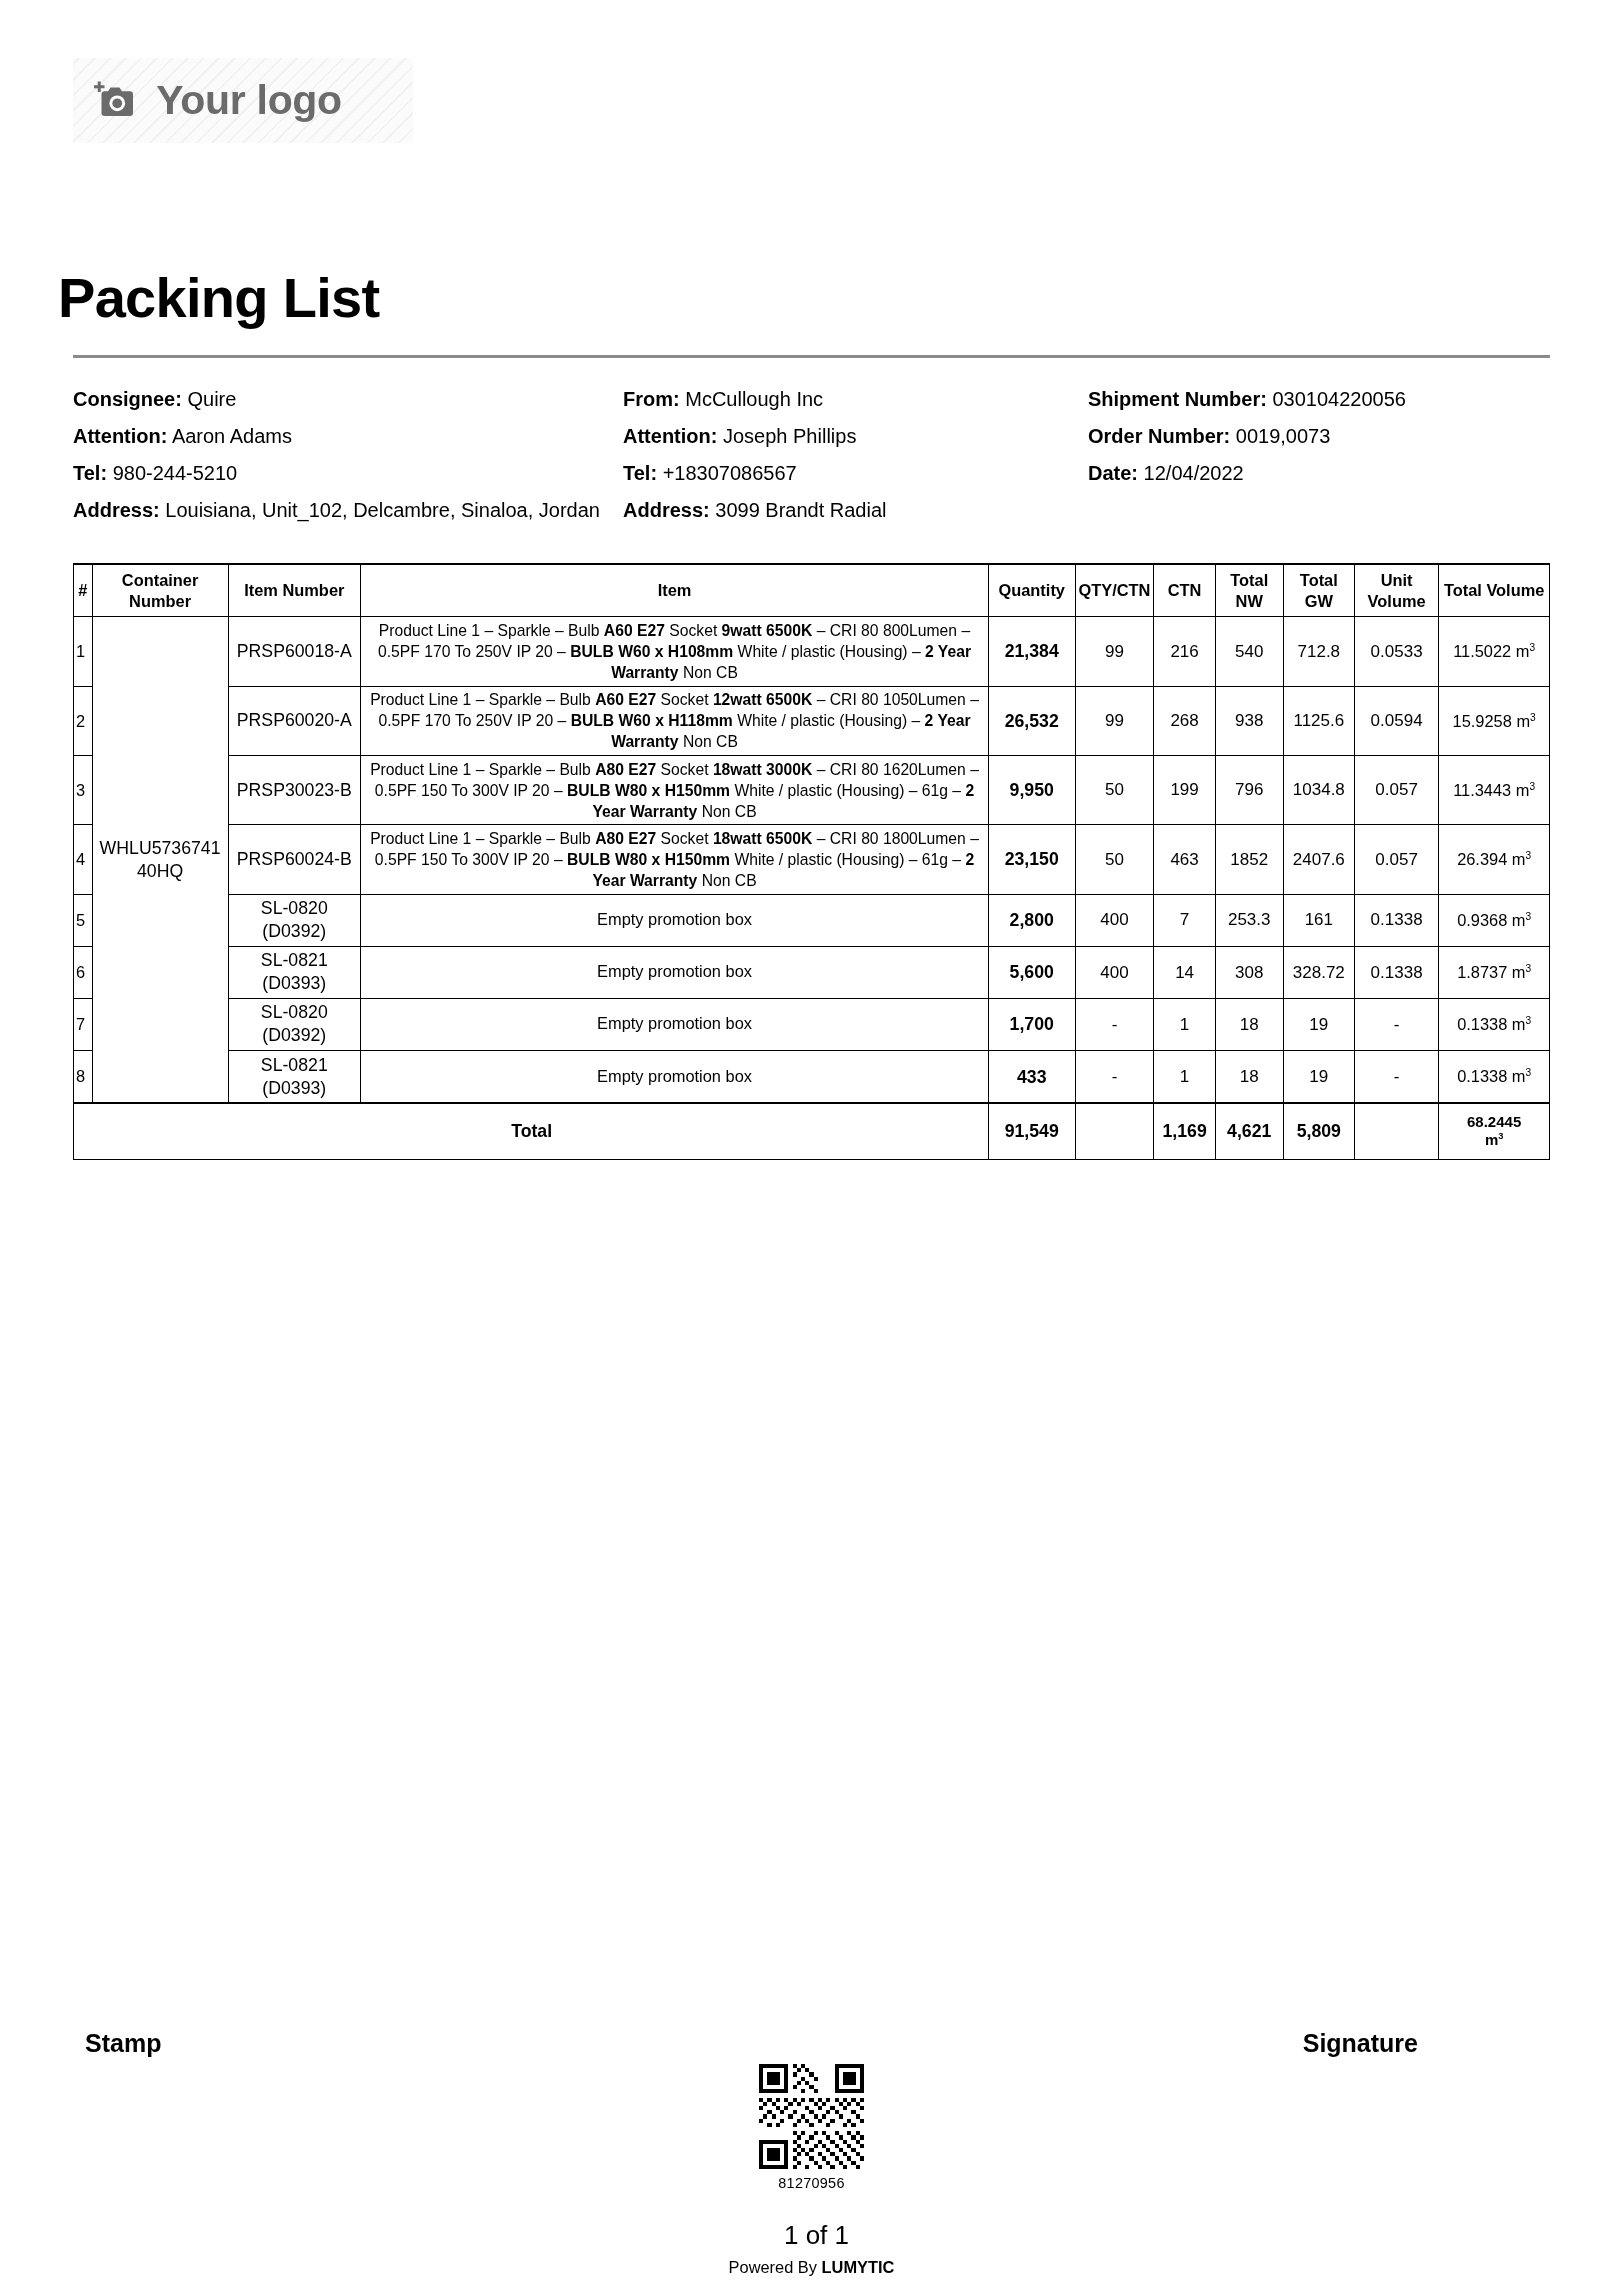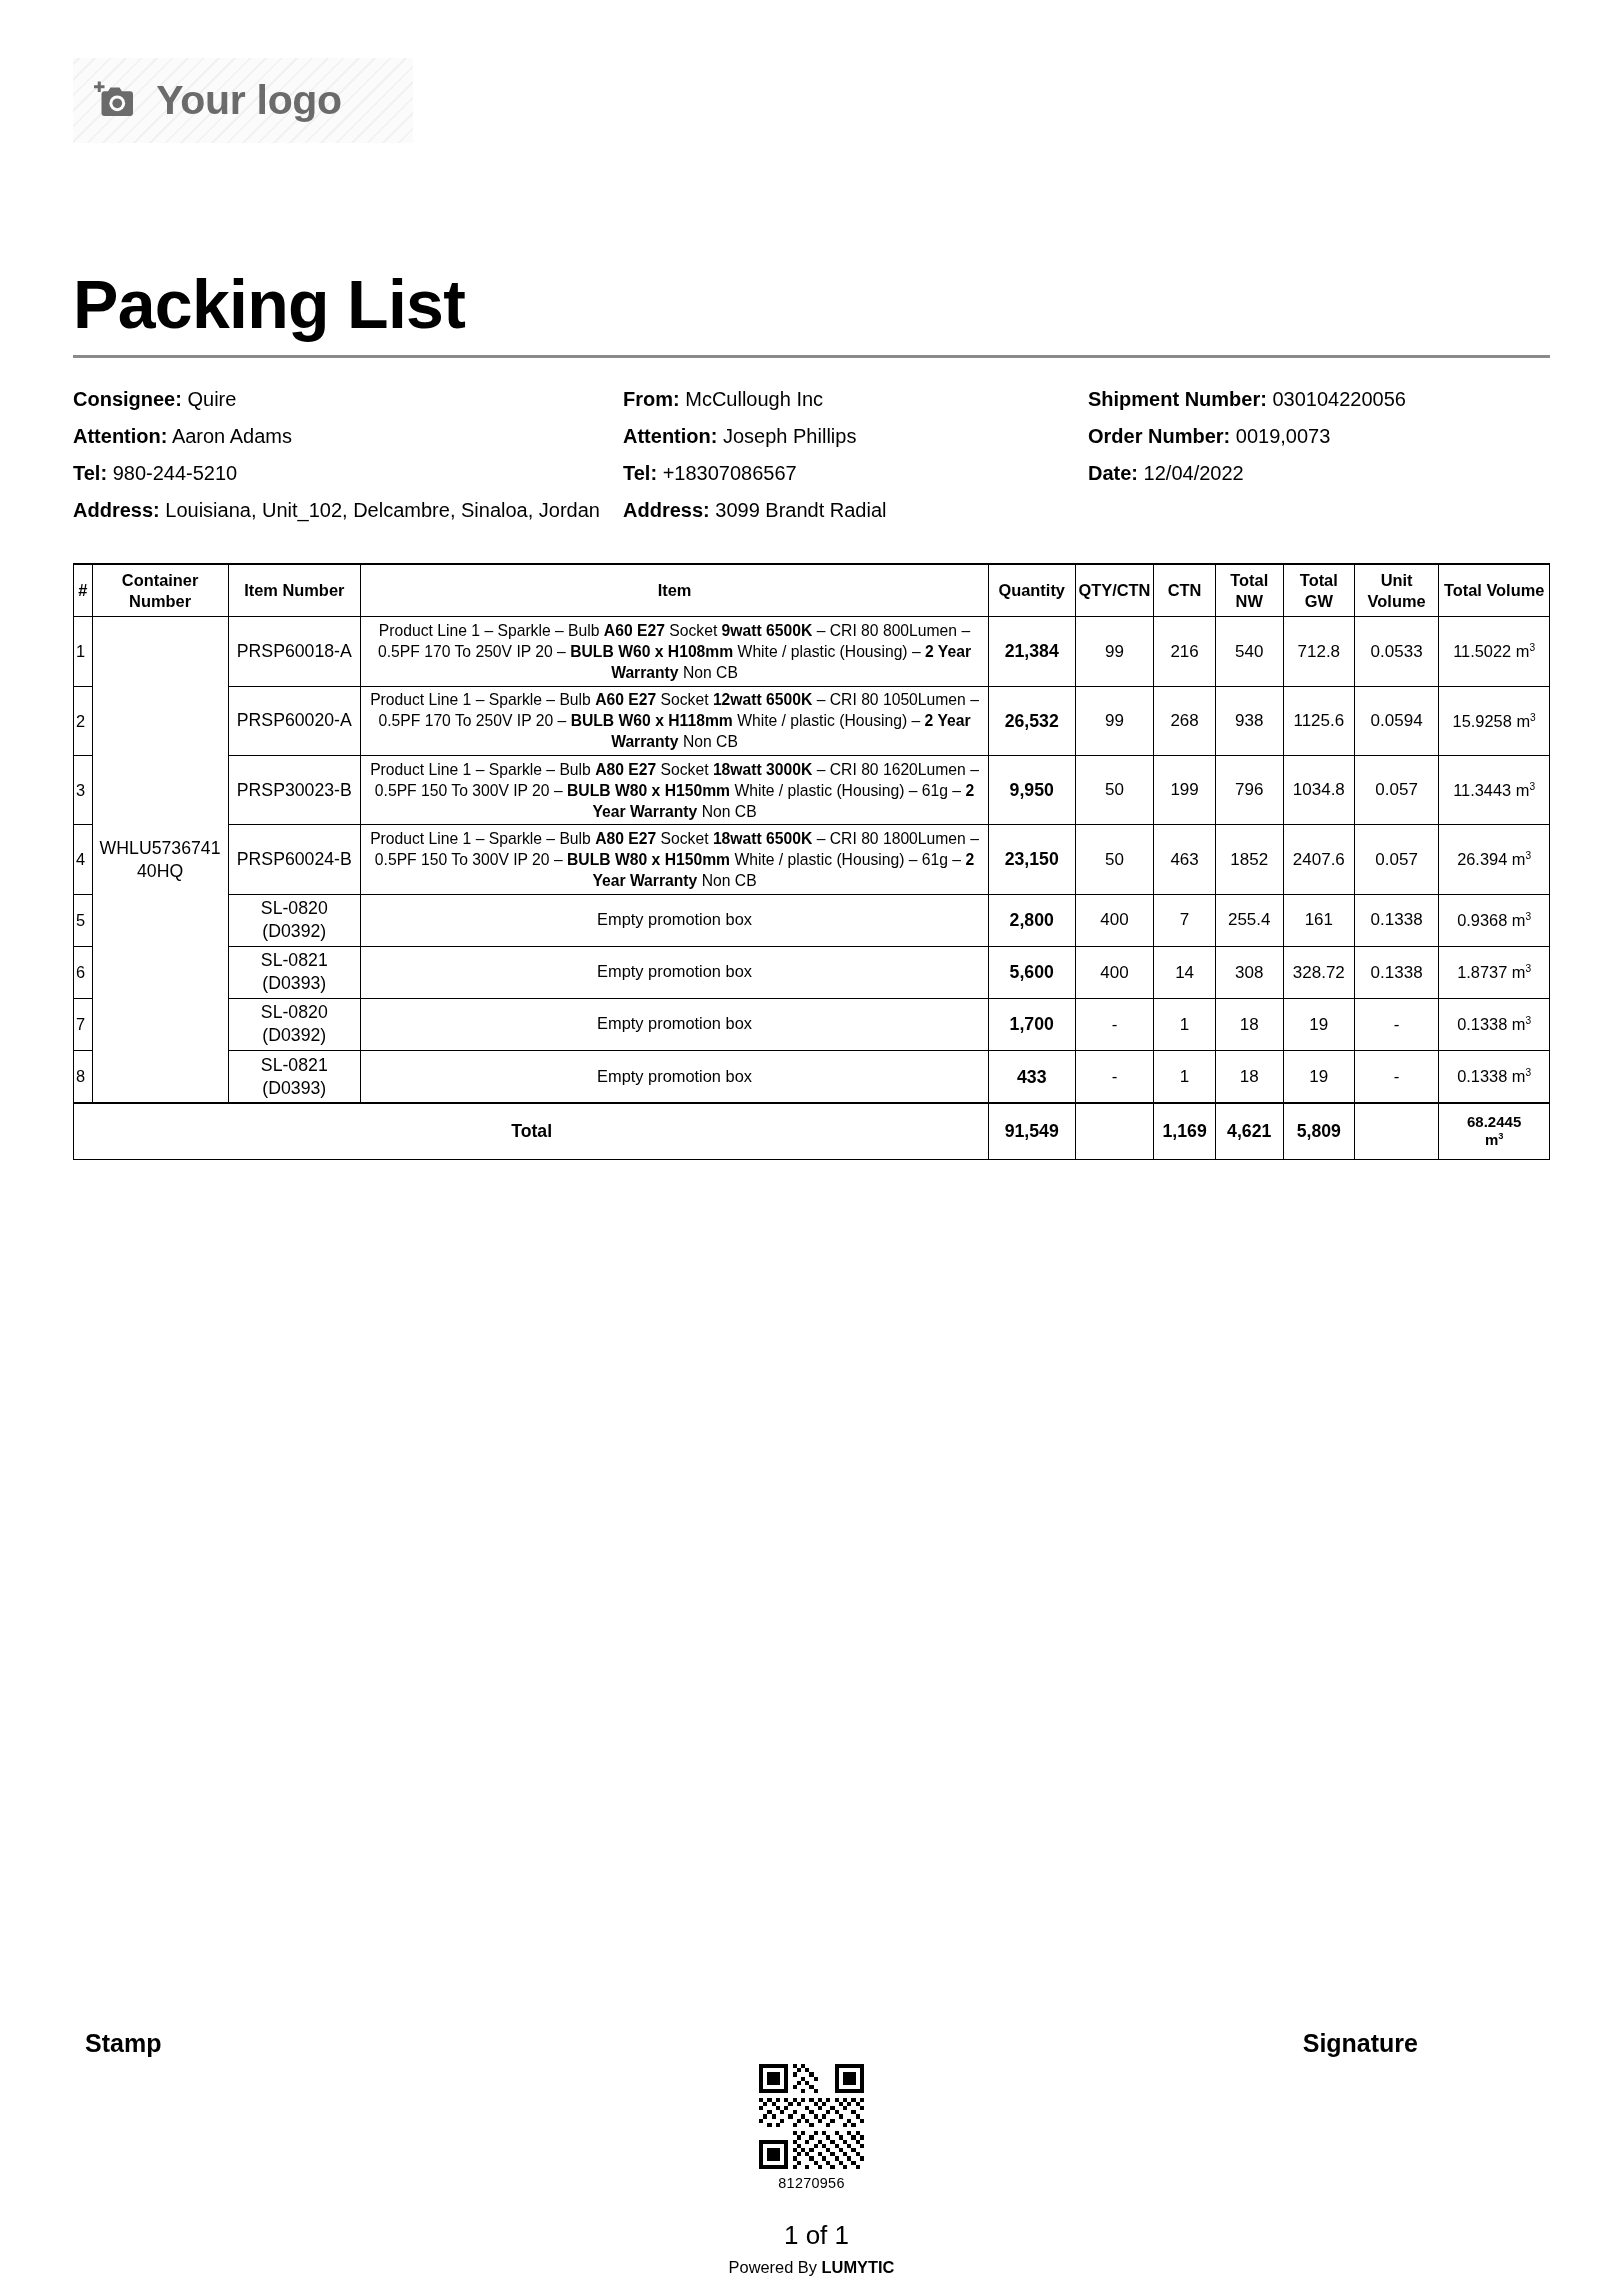--- a/index.html
+++ b/index.html
@@ -51,23 +51,23 @@
     font-weight: bold;
     color: #6b6b6b;
     letter-spacing: -0.3px;
     line-height: 1;
     white-space: nowrap;
   }
 
   
   .doc-title {
     position: absolute;
-    left: 73px;
+    left: 58px;
     top: 270px;
-    font-size: 68px;
+    font-size: 56px;
     font-weight: bold;
     line-height: 1;
     letter-spacing: -0.7px;
   }
   .title-rule {
     position: absolute;
     left: 73px;
     top: 355px;
     width: 1477px;
     height: 2.6px;
@@ -389,21 +389,21 @@
           <td class="num">0.057</td>
           <td class="tvol">26.394 m<sup>3</sup></td>
         </tr>
         <tr>
           <td class="idx">5</td>
           <td class="itemnum">SL-0820<br>(D0392)</td>
           <td class="desc"><span class="emptybox">Empty promotion box</span></td>
           <td class="qty">2,800</td>
           <td class="num">400</td>
           <td class="num">7</td>
-          <td class="num">255.4</td>
+          <td class="num">253.3</td>
           <td class="num">161</td>
           <td class="num">0.1338</td>
           <td class="tvol">0.9368 m<sup>3</sup></td>
         </tr>
         <tr>
           <td class="idx">6</td>
           <td class="itemnum">SL-0821<br>(D0393)</td>
           <td class="desc"><span class="emptybox">Empty promotion box</span></td>
           <td class="qty">5,600</td>
           <td class="num">400</td>

